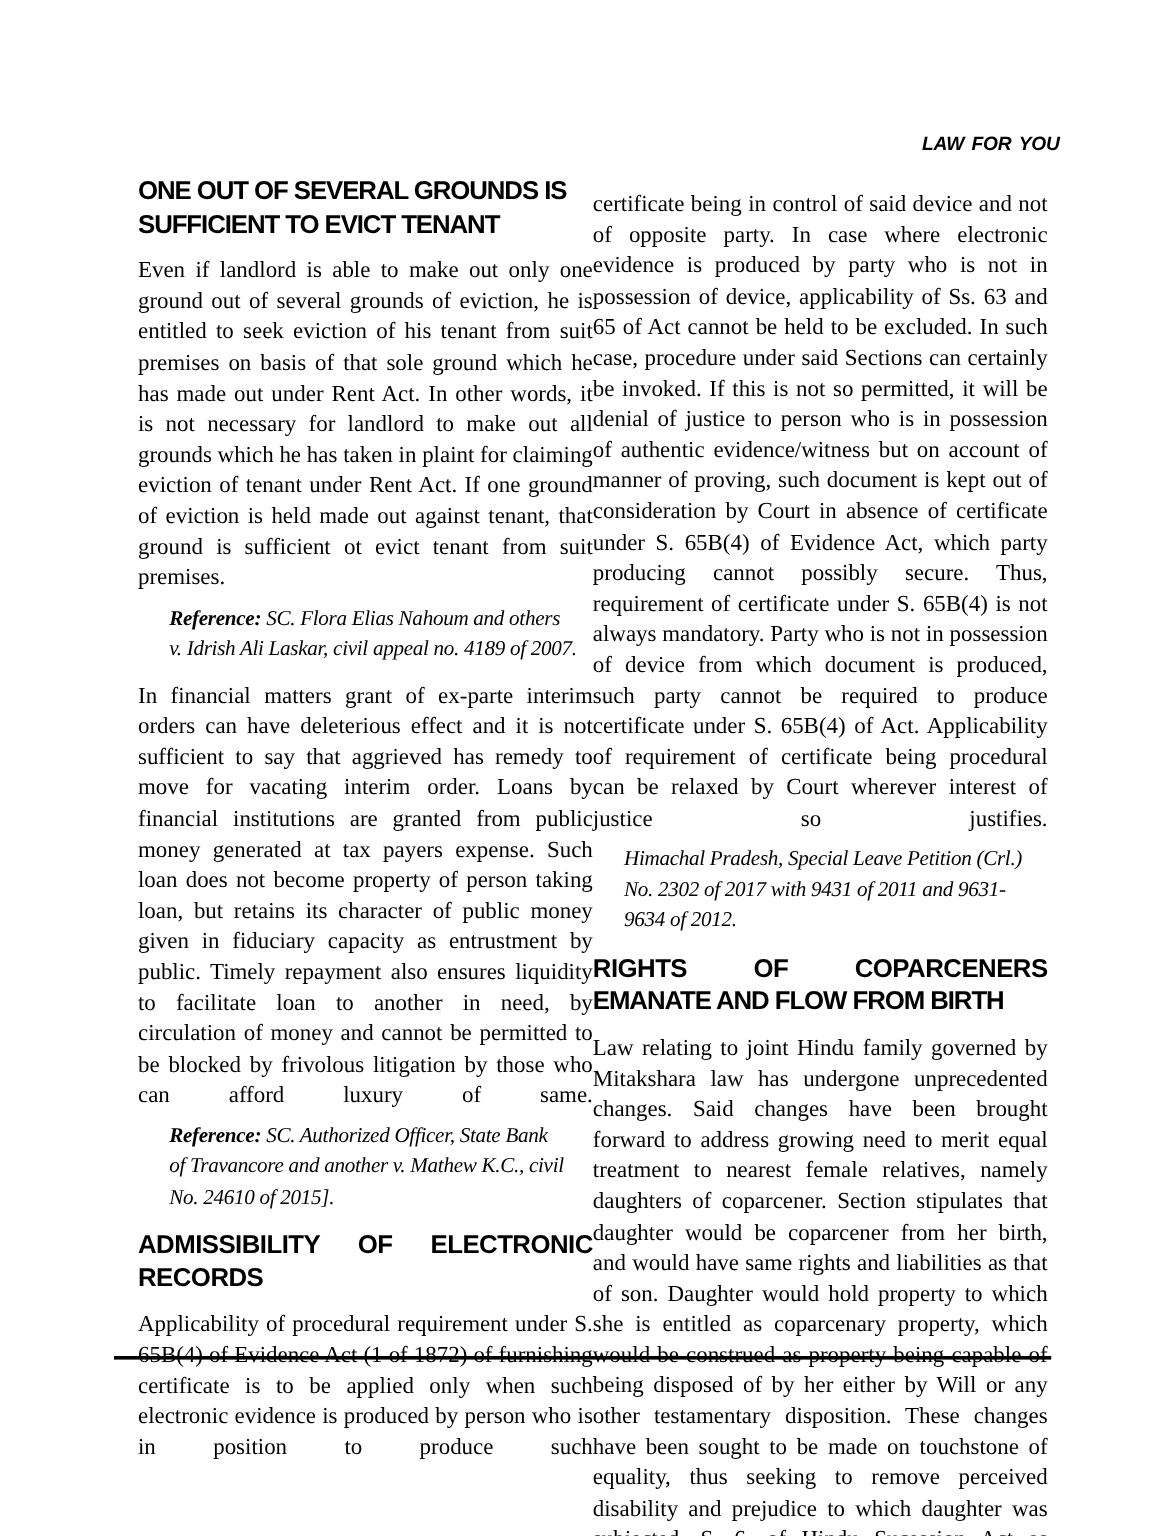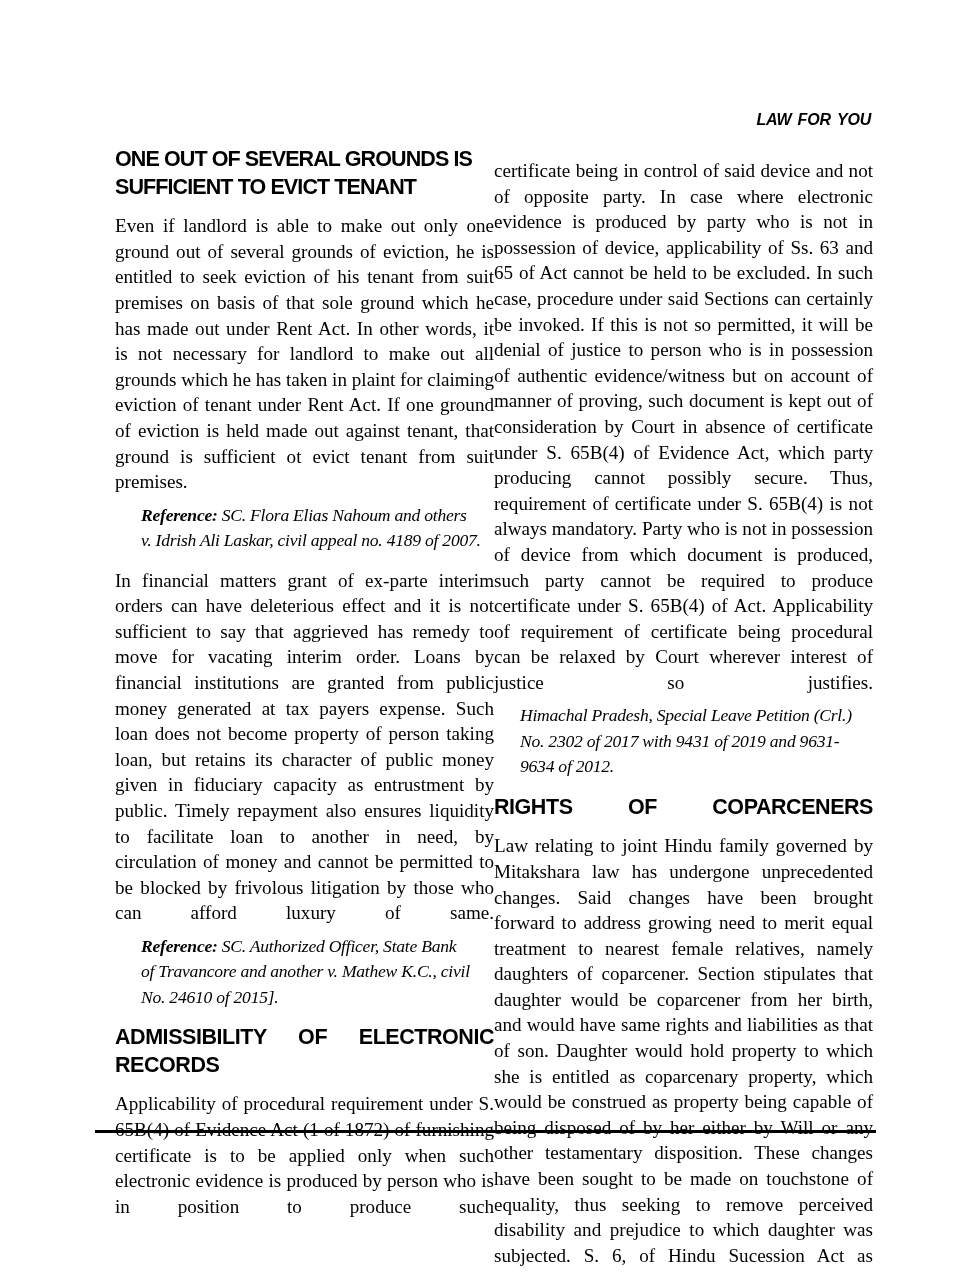--- a/index.html
+++ b/index.html
@@ -21,21 +21,21 @@
     position: relative;
     width: 963px;
     height: 1280px;
     box-sizing: border-box;
   }
 
   
   .masthead {
     position: absolute;
     top: 106px;
-    right: 92px;
+    right: 80px;
     text-align: right;
   }
   .masthead-text {
     font-family: "Liberation Sans", "DejaVu Sans", sans-serif;
     font-style: italic;
     font-weight: bold;
     font-size: 23px;
     letter-spacing: -0.2px;
     font-variant: small-caps;
     text-transform: lowercase;
@@ -203,26 +203,27 @@
       <p class="body last-justify">Applicability of procedural requirement under S. 65B(4) of Evidence Act (1 of 1872) of furnishing certificate is to be applied only when such electronic evidence is produced by person who is in position to produce such</p>
 
     </div>
 
     <div class="col">
 
       <p class="body last-justify">certificate being in control of said device and not of opposite party. In case where electronic evidence is produced by party who is not in possession of device, applicability of Ss. 63 and 65 of Act cannot be held to be excluded. In such case, procedure under said Sections can certainly be invoked. If this is not so permitted, it will be denial of justice to person who is in possession of authentic evidence/witness but on account of manner of proving, such document is kept out of consideration by Court in absence of certificate under S. 65B(4) of Evidence Act, which party producing cannot possibly secure. Thus, requirement of certificate under S. 65B(4) is not always mandatory. Party who is not in possession of device from which document is produced, such party cannot be required to produce certificate under S. 65B(4) of Act. Applicability of requirement of certificate being procedural can be relaxed by Court wherever interest of justice so justifies.</p>
 
       <p class="reference">
         <span class="ln">Himachal Pradesh, Special Leave Petition (Crl.)</span>
-        <span class="ln">No. 2302 of 2017 with 9431 of 2019 and 9631-</span>
+        <span class="ln">No. 2302 of 2017 with 9431 of 2011 and 9631-</span>
         <span class="ln">9634 of 2012.</span>
       </p>
 
       <h2 class="heading spread gap-before-lg">
         <span class="l1">RIGHTS OF COPARCENERS</span>
+        <span class="l2 tight">EMANATE AND FLOW FROM BIRTH</span>
       </h2>
 
       <p class="body last-justify">Law relating to joint Hindu family governed by Mitakshara law has undergone unprecedented changes. Said changes have been brought forward to address growing need to merit equal treatment to nearest female relatives, namely daughters of coparcener. Section stipulates that daughter would be coparcener from her birth, and would have same rights and liabilities as that of son. Daughter would hold property to which she is entitled as coparcenary property, which would be construed as property being capable of being disposed of by her either by Will or any other testamentary disposition. These changes have been sought to be made on touchstone of equality, thus seeking to remove perceived disability and prejudice to which daughter was subjected. S. 6, of Hindu Sucession Act as</p>
 
     </div>
   </div>
 
   <div class="footer-rule"></div>
 
 

